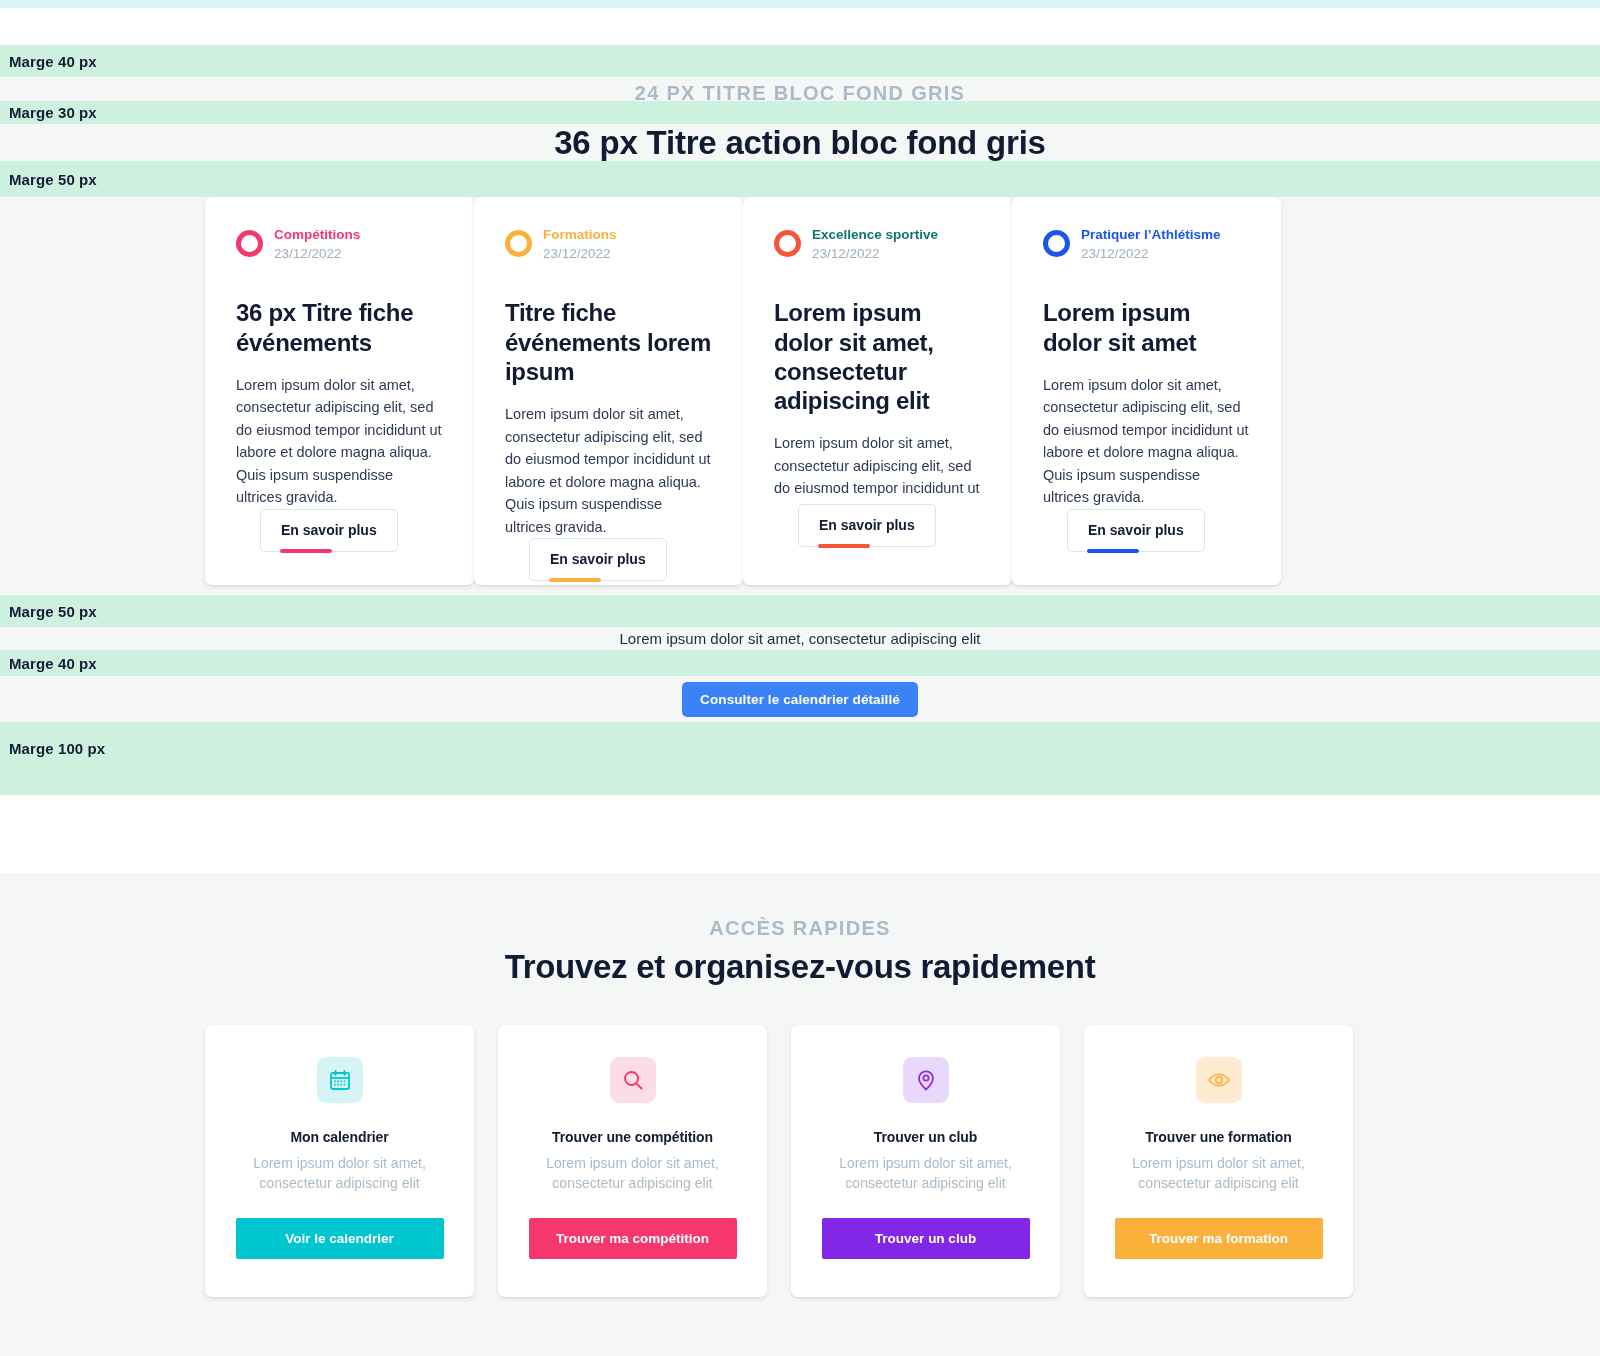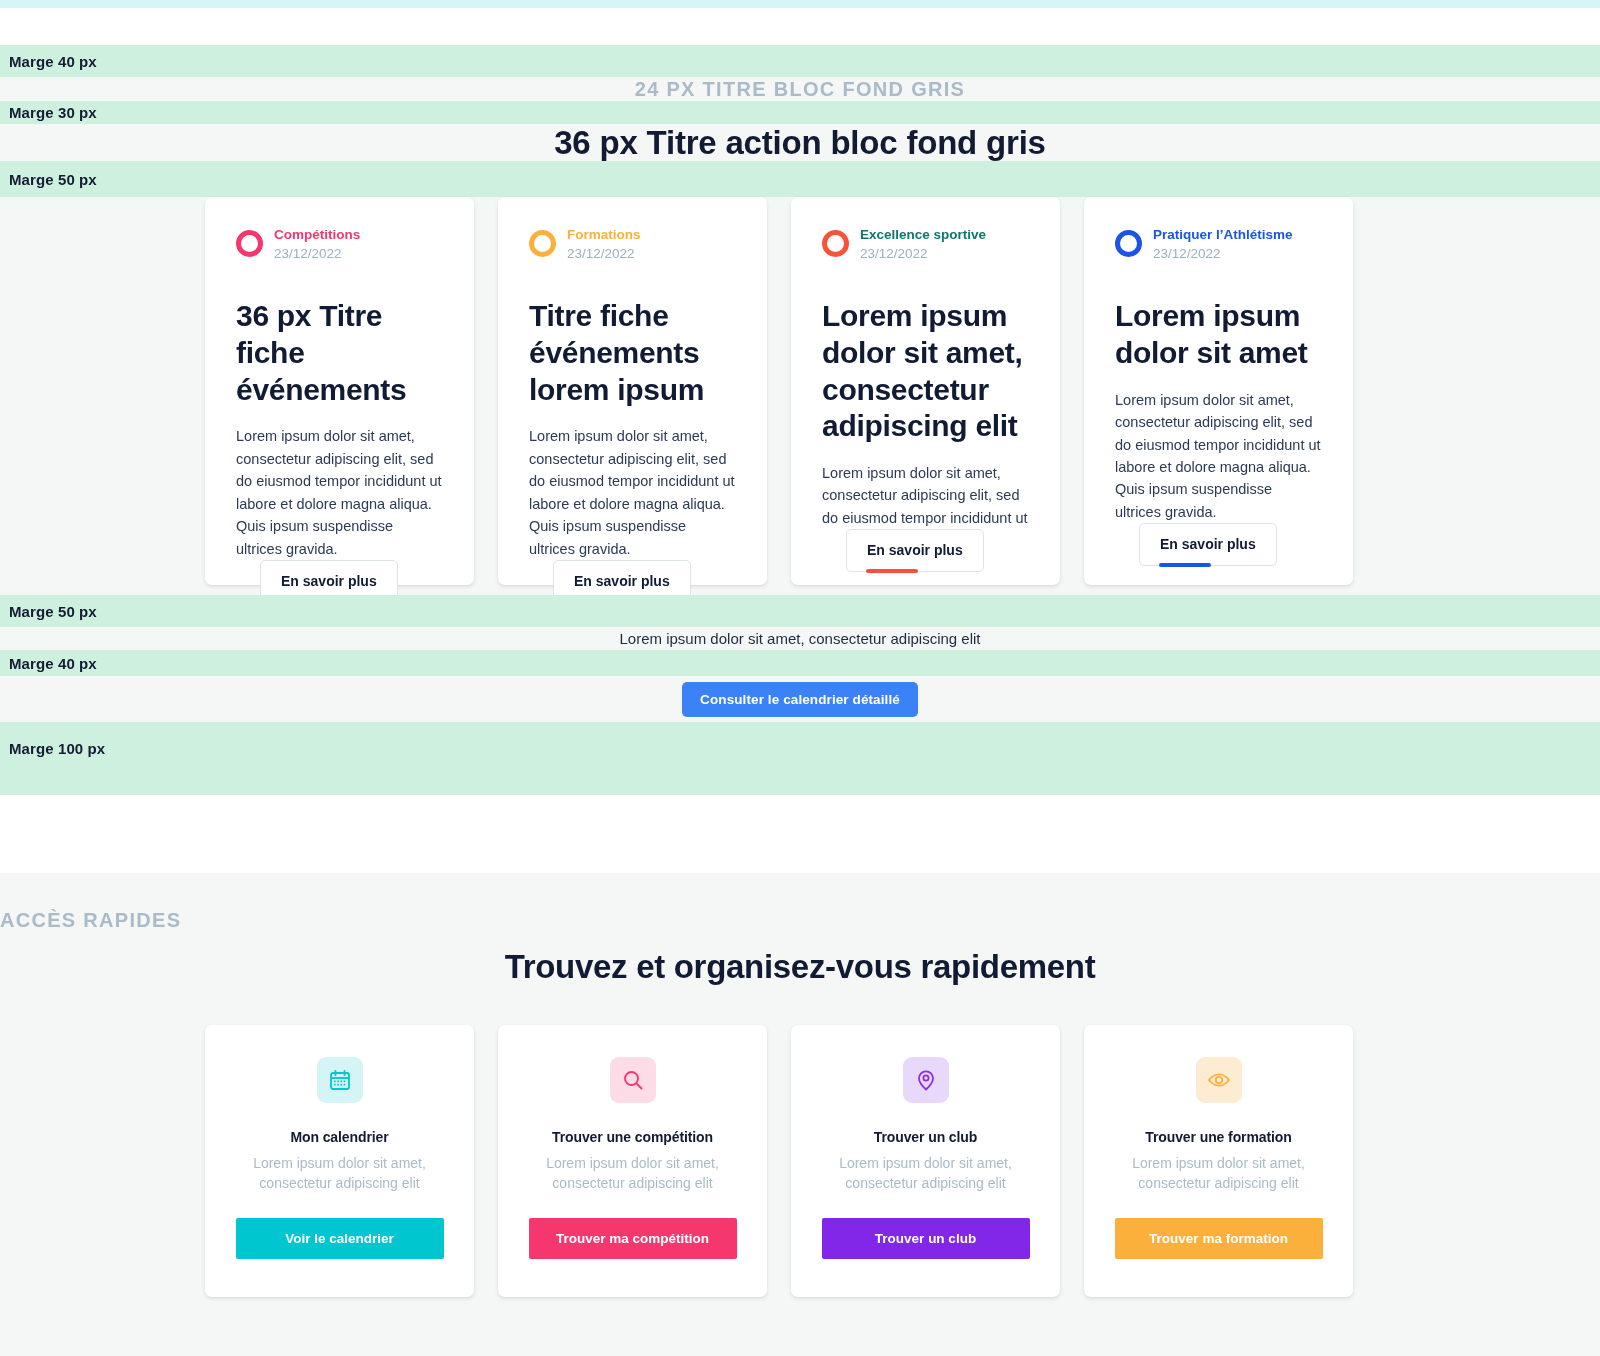--- a/index.html
+++ b/index.html
@@ -30,52 +30,52 @@
 
   
   .grey-strip {
     position: absolute; left: 0; width: 1600px;
     background: #f5f6f6;
   }
 
   
   .eyebrow {
     font-size: 20px; font-weight: 700; color: #a9bbc8;
-    letter-spacing: 1.3px; text-align: left; text-transform: uppercase;
+    letter-spacing: 1.3px; text-align: center; text-transform: uppercase; margin-top: 8px;
   }
   .h-action {
     font-size: 33px; font-weight: 700; color: #111b33;
     text-align: center; letter-spacing: -.2px;
   }
 
   
   .cards-row {
     position: absolute; left: 205px; top: 197px;
     width: 1160px; height: 388px;
-    display: flex; gap: 24px;
+    display: flex; 
   }
   .ev-card {
     width: 269px; background: #ffffff;
     border-radius: 7px;
     box-shadow: 0 2px 5px rgba(25,40,70,.09), 0 1px 2px rgba(25,40,70,.06);
     padding: 28px 31px 0 31px;
     position: relative;
     display: flex; flex-direction: column;
   }
   .ev-head { display: flex; align-items: center; gap: 11px; margin-bottom: 36px; }
   .ring {
     width: 27px; height: 27px; border-radius: 50%;
     border: 5px solid currentColor; flex: 0 0 auto;
   }
   .ev-cat {
     font-size: 13.5px; font-weight: 700; line-height: 1.25;
   }
   .ev-date { font-size: 13.5px; color: #9bb0c0; font-weight: 400; line-height:1.3; }
   .ev-title {
-    font-size: 30px; font-weight: 700; color: #111b33;
+    font-size: 24px; font-weight: 700; color: #111b33;
     line-height: 1.22; letter-spacing: -.3px; margin-bottom: 17px;
   }
   .ev-body {
     font-size: 14.5px; color: #2c3a55; line-height: 1.55;
   }
   .ev-btn-wrap { margin-top: auto; padding-bottom: 38px; }
   .ev-btn {
     display: inline-block; position: relative;
     background: #ffffff; border: 1px solid #dde3ea; border-radius: 5px;
     padding: 12px 20px 13px 20px;

